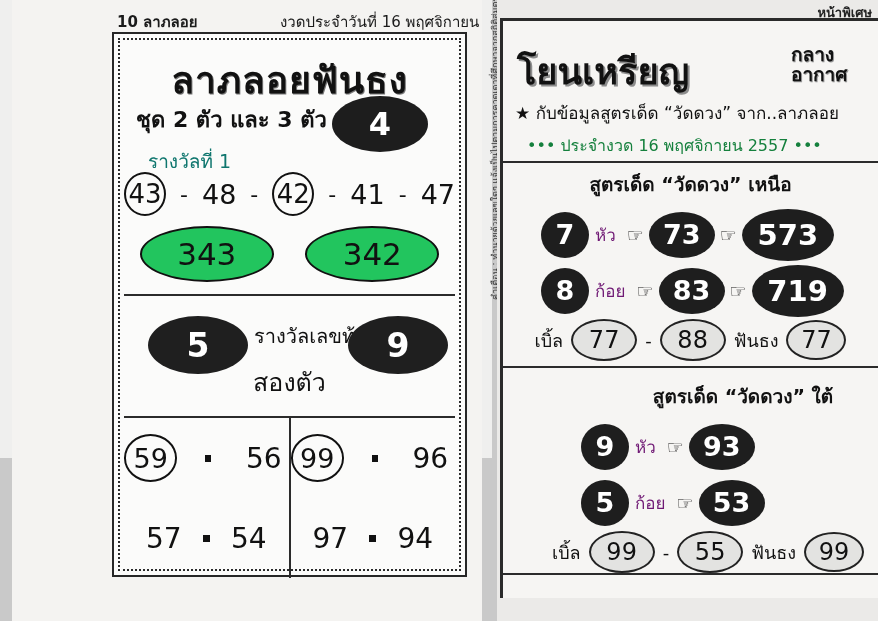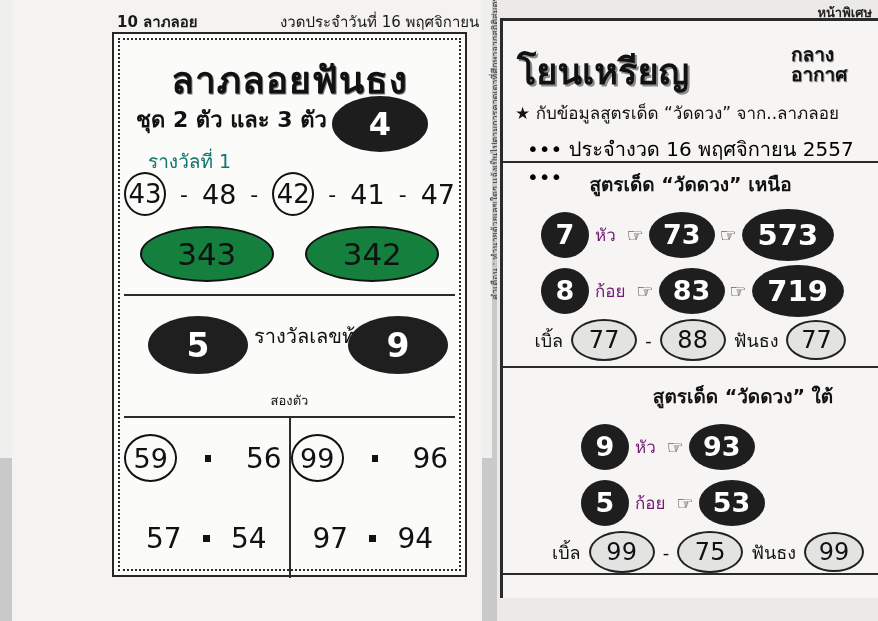--- a/index.html
+++ b/index.html
@@ -72,21 +72,21 @@
   .dash{padding:0 2px;font-size:22px;}
   .plain-num{display:inline-block;width:52px;text-align:center;font-size:27px;}
 
   .row-343{
     position:absolute;top:182px;left:0;width:100%;
     display:flex;justify-content:space-around;align-items:center;
   }
   .oval-big{
     width:130px;height:52px;border:2px solid #111;border-radius:50%;
     display:flex;align-items:center;justify-content:center;
-    font-size:31px;color:#111;background:#15803d;
+    font-size:31px;color:#111;background:#22c55e;
   }
 
   .divider{
     position:absolute;left:0;top:250px;width:100%;height:2px;background:#2b2b2b;
   }
 
   .mid-zone{position:absolute;top:258px;left:0;width:100%;height:110px;}
   .ball-5{
     position:absolute;left:24px;top:14px;width:100px;height:58px;border-radius:50%;
     background:#1f1f1f;color:#fff;display:flex;align-items:center;justify-content:center;
@@ -95,21 +95,21 @@
   .ball-9{
     position:absolute;left:224px;top:14px;width:100px;height:58px;border-radius:50%;
     background:#1f1f1f;color:#fff;display:flex;align-items:center;justify-content:center;
     font-size:33px;font-weight:700;
   }
   .lbl-tail{
     position:absolute;left:130px;top:18px;font-size:20px;color:#111;
   }
   .lbl-two{
     position:absolute;left:0;top:60px;width:100%;text-align:center;
-    font-size:13px;color:#111;margin-top:28px;
+    font-size:25px;color:#111;
   }
 
   .grid4{
     position:absolute;left:0;top:372px;width:100%;height:160px;
     border-top:2px solid #2b2b2b;
     display:flex;
   }
   .gcol{flex:1;position:relative;}
   .gcol.first{border-right:2px solid #2b2b2b;}
   .grow{
@@ -156,21 +156,21 @@
     position:absolute;left:288px;top:24px;
     font-size:19px;font-weight:700;color:#111;line-height:1.05;
     text-shadow:1px 1px 0 #999;
   }
   .rsub{
     position:absolute;left:12px;top:78px;width:360px;
     font-size:17px;color:#111;
   }
   .rdate{
     position:absolute;left:24px;top:112px;width:340px;
-    font-size:20px;color:#000000;
+    font-size:16px;color:#15803d;
   }
   .rline{
     position:absolute;left:0;top:140px;width:100%;height:2px;background:#2b2b2b;
   }
   .sec-head{
     width:100%;text-align:center;font-size:19px;color:#111;font-weight:700;
   }
 
   .sec{position:absolute;left:0;width:100%;}
   .sec .hline{position:absolute;left:0;width:100%;height:2px;background:#2b2b2b;}
@@ -346,21 +346,21 @@
           <div class="dark-oval d-sm">5</div>
           <span class="lbl">ก้อย</span>
           <span class="hand">☞</span>
           <div class="dark-oval d-md">53</div>
         </div>
 
         <div class="bet-row" style="top:158px;">
           <span>เบิ้ล</span>
           <div class="light-oval l-md">99</div>
           <span>-</span>
-          <div class="light-oval l-md">75</div>
+          <div class="light-oval l-md">55</div>
           <span>ฟันธง</span>
           <div class="light-oval l-sm">99</div>
         </div>
 
         <div class="hline" style="top:200px;"></div>
       </div>
 
     </div>
   </div>
 

